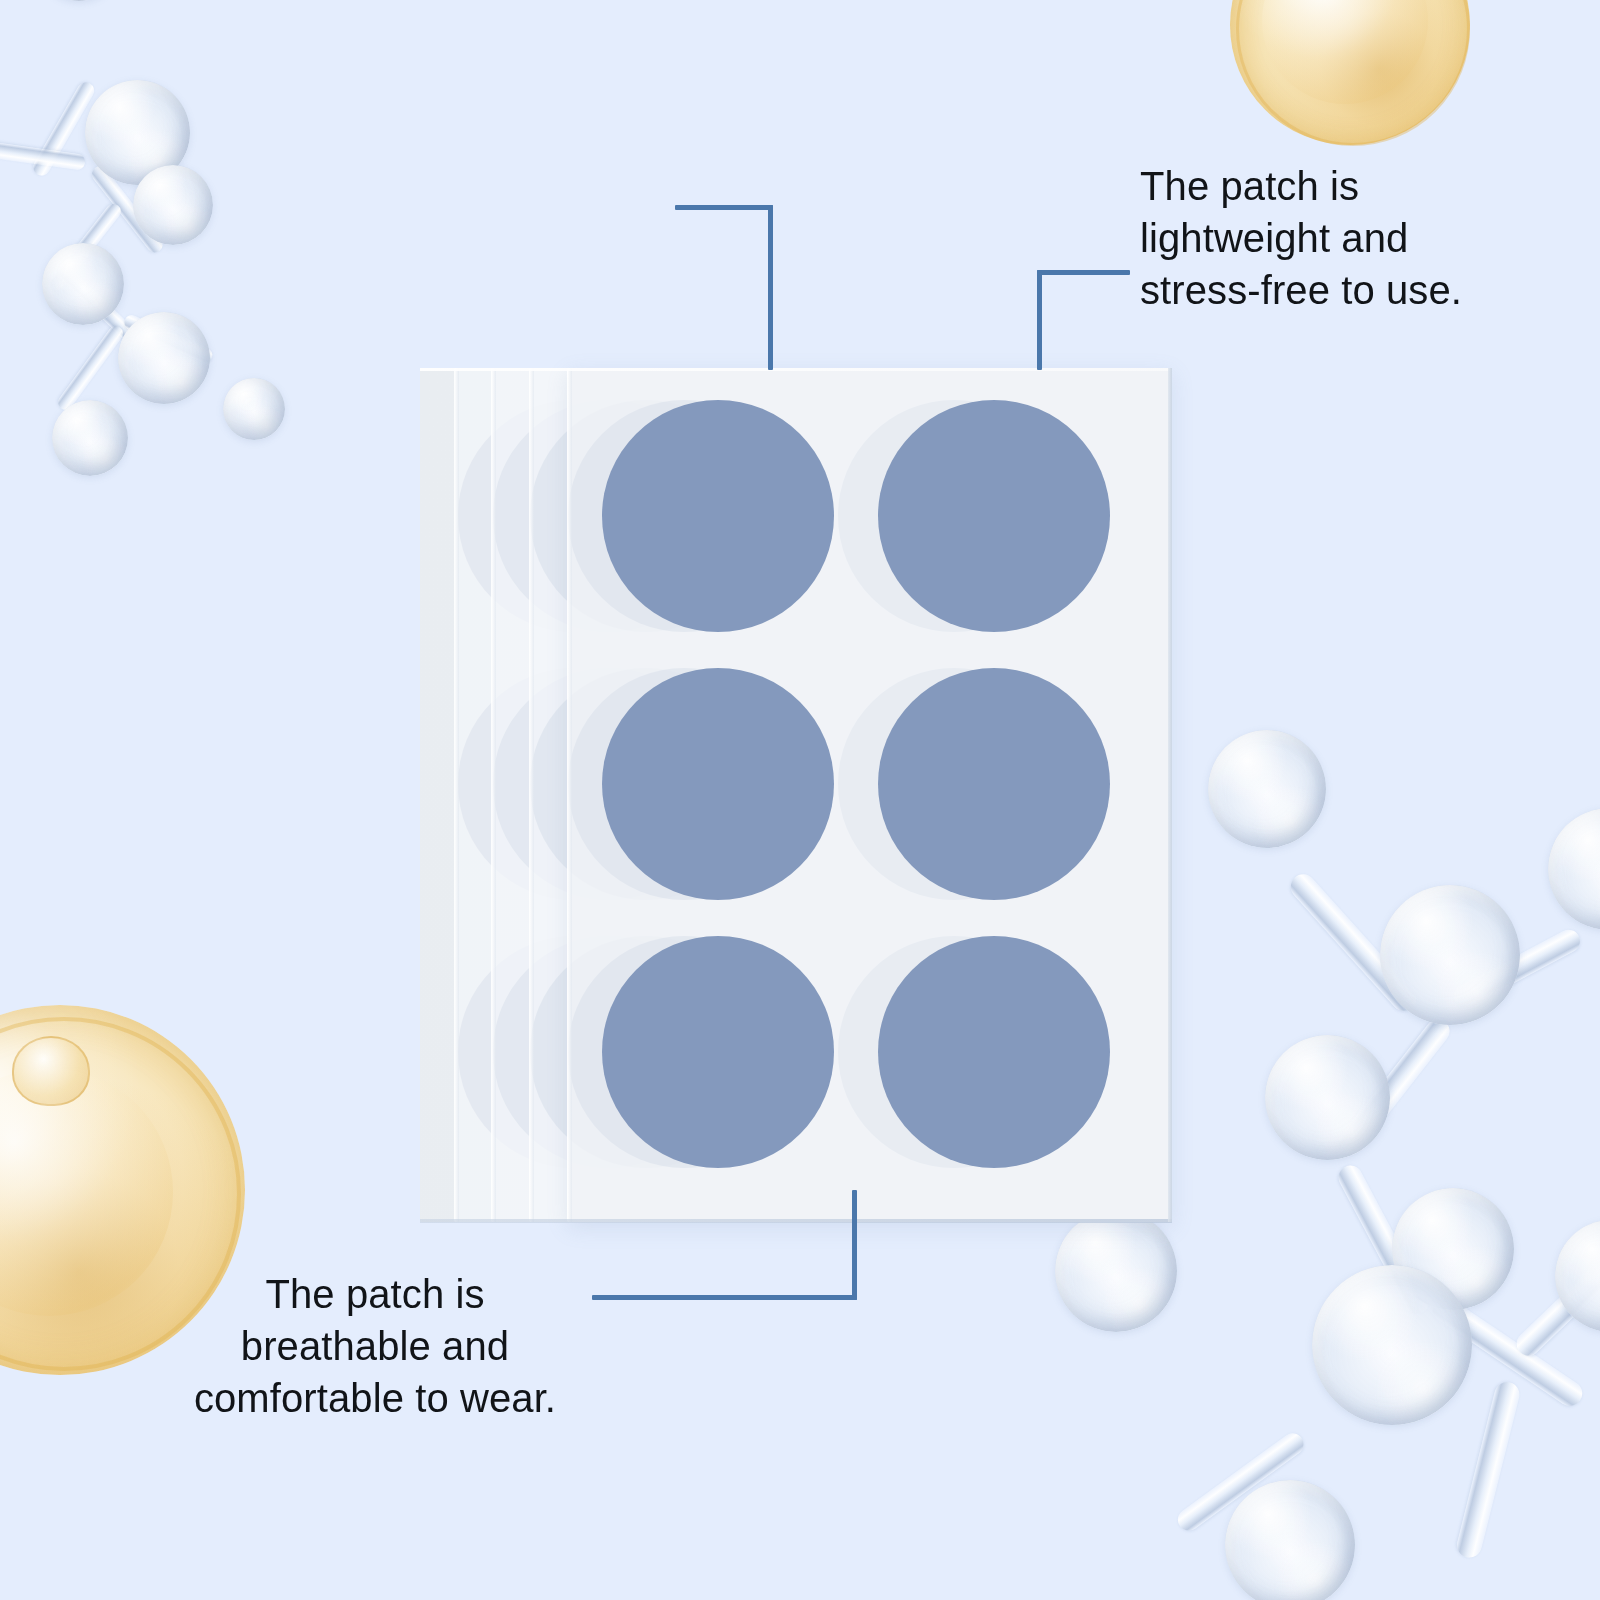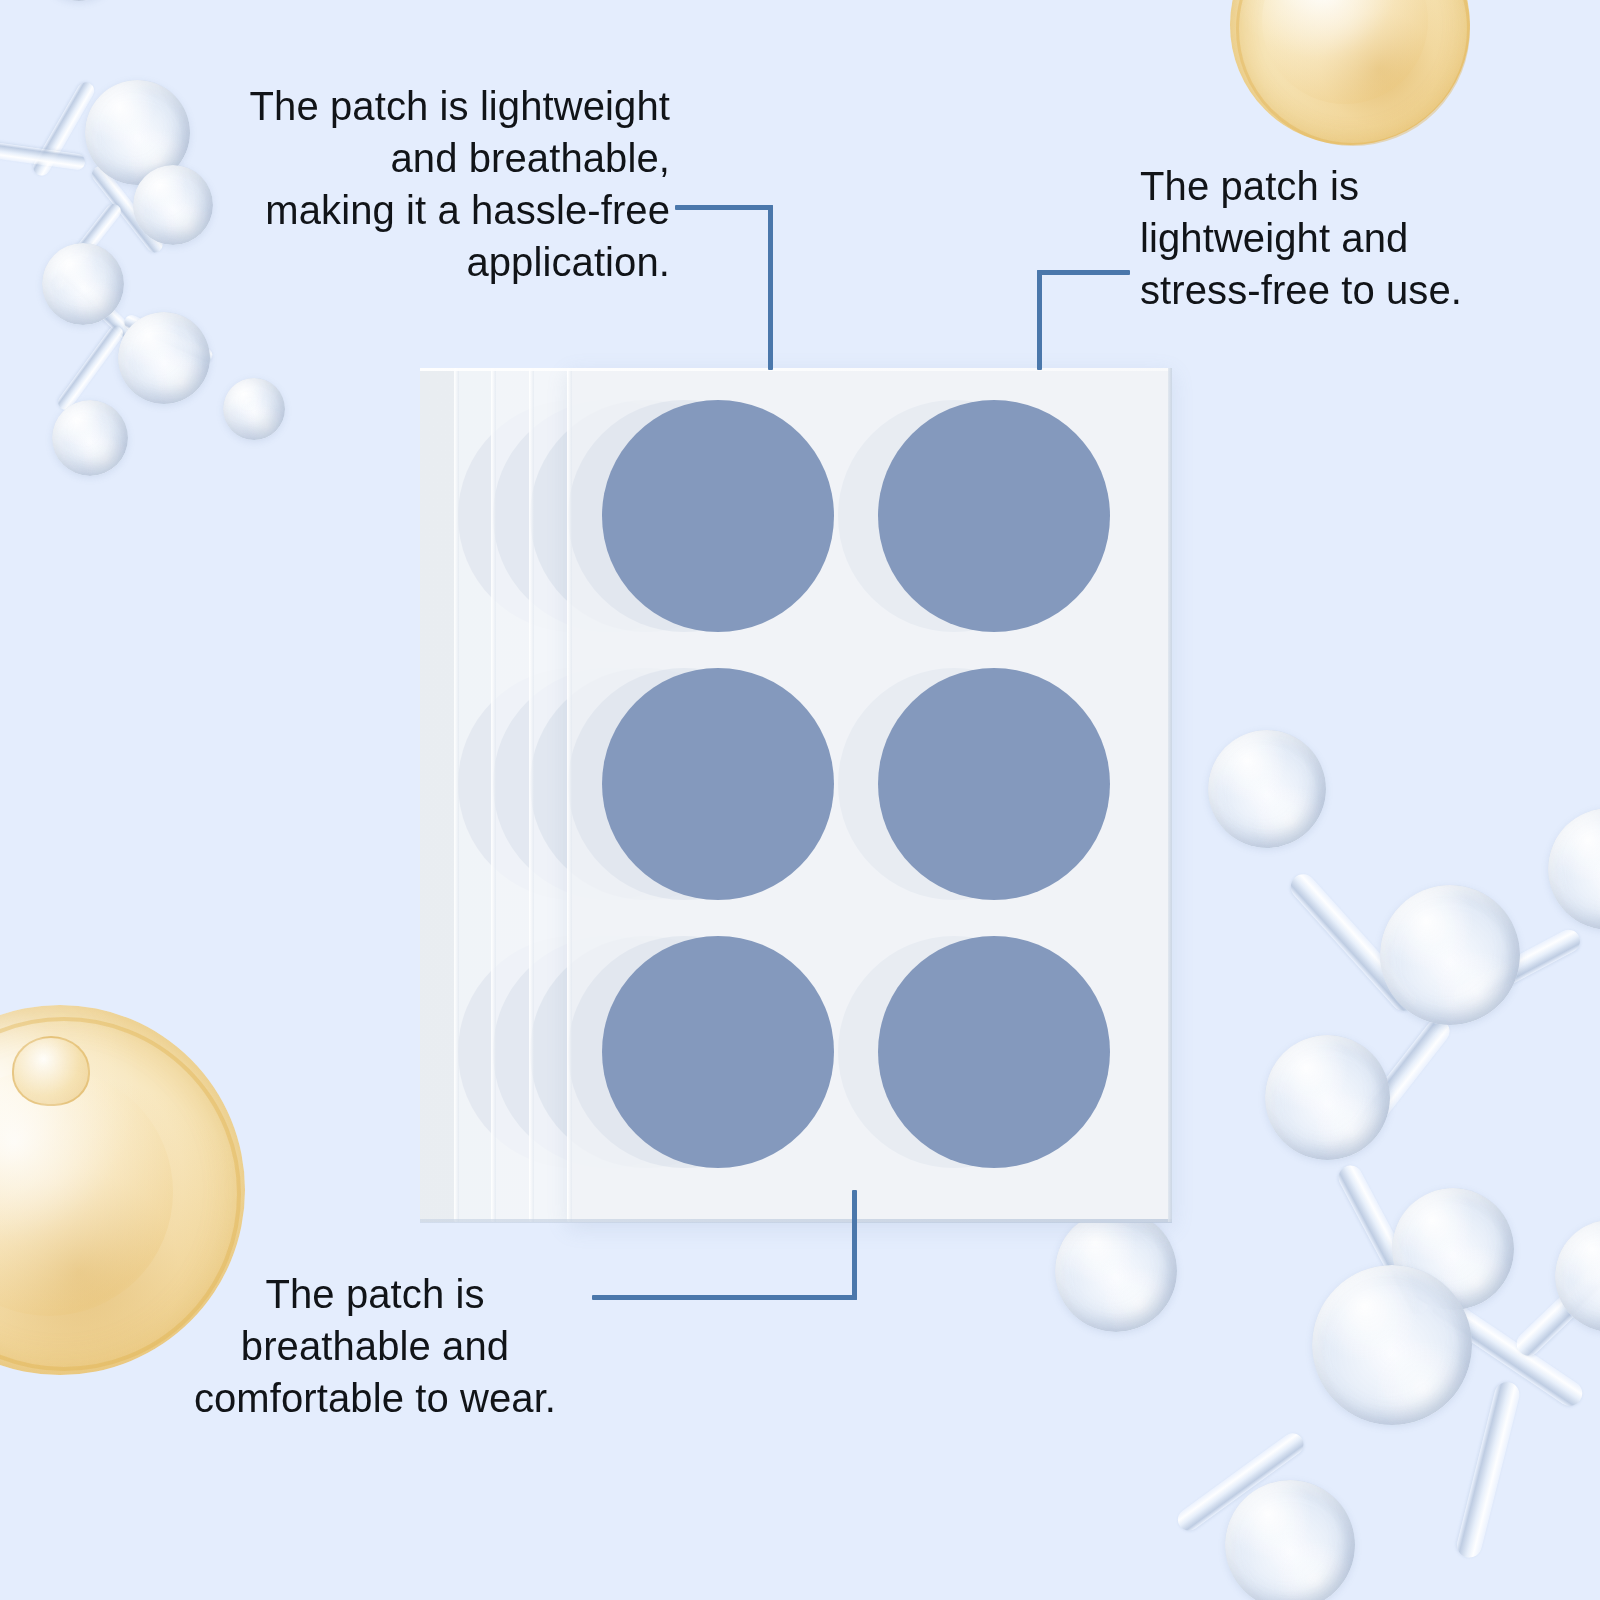--- a/index.html
+++ b/index.html
@@ -231,24 +231,20 @@
     <div class="sheet-edge" style="left:568px; top:368px; width:4px; height:854px;"></div>
 
     <div class="sheet-edge" style="left:420px; top:368px; width:752px; height:3px;
                 background:linear-gradient(to right, rgba(255,255,255,.95), rgba(255,255,255,.55));"></div>
     <div class="sheet-edge" style="left:420px; top:1219px; width:752px; height:4px;
                 background:linear-gradient(to right, rgba(198,210,226,.6), rgba(185,199,219,.75));"></div>
     <div class="sheet-edge" style="left:1168px; top:368px; width:4px; height:854px;
                 background:linear-gradient(to right, rgba(222,229,238,.8), rgba(199,211,227,.9));"></div>
   </div>
 
-  <div class="callout-text" style="left:145px; top:80px; width:525px; text-align:right; font-size:40px; line-height:52px;">The patch is lightweight
-and breathable,
-making it a hassle-free
-application.</div>
 
   <div class="leader" style="left:675px; top:205px; width:100px; height:165px;">
     <span class="hline" style="left:0; top:0; width:98px;"></span>
     <span class="vline" style="left:93px; top:0; height:165px;"></span>
   </div>
 
   <div class="callout-text" style="left:1140px; top:160px; width:420px; text-align:left; font-size:40px; line-height:52px;">The patch is
 lightweight and
 stress-free to use.</div>
 

